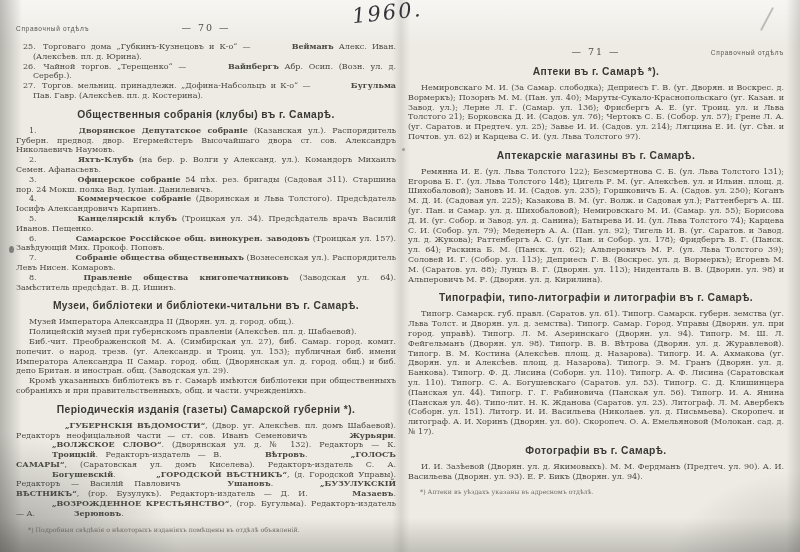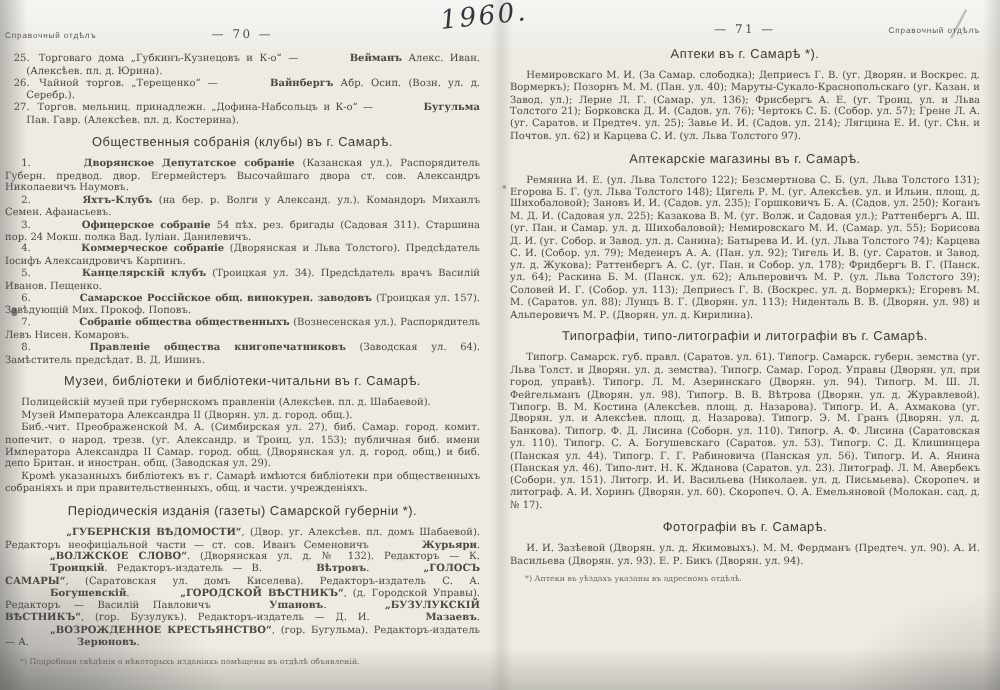--- a/index.html
+++ b/index.html
@@ -14,33 +14,33 @@
       linear-gradient(to bottom, rgba(255,255,255,.55), rgba(255,255,255,0) 46px),
       #edebe4;
     font-family:"DejaVu Serif", serif;
     color:#4a4843;
   }
   .gutter{
     position:absolute;left:392px;top:0;width:18px;height:552px;
     background:linear-gradient(to right, transparent, rgba(120,117,110,.18) 50%, transparent);
   }
   .page{position:absolute;}
-  .page-left{left:4px;top:22px;width:380px;}
-  .page-right{left:408px;top:18px;width:376px;}
+  .page-left{left:16px;top:22px;width:380px;}
+  .page-right{left:408px;top:46px;width:376px;}
   .pg-head{
     display:flex;align-items:baseline;justify-content:space-between;
     font-family:"Liberation Sans", sans-serif;
     font-size:6.5px;letter-spacing:.7px;color:#5a5750;margin-bottom:9px;
   }
   .pg-head .side{width:110px;}
   .pg-head .side.right-al{text-align:right;}
   .pg-no{font-family:"DejaVu Serif", serif;font-size:9.5px;letter-spacing:2px;color:#4d4b45;text-align:center;flex:1;}
   .body-text{font-size:8px;line-height:9.8px;text-align:justify;}
   .heading{
-    font-family:"Liberation Sans", sans-serif;font-weight:normal;
+    font-family:"Liberation Sans", sans-serif;font-weight:bold;
     font-size:10.3px;letter-spacing:.4px;text-align:center;color:#3b3935;
     margin:8px 0 5px 0;line-height:12px;
   }
   .para{margin:0;text-indent:13px;}
   .numlist{margin:0 0 2px 0;}
   .numlist .item{padding-left:17px;text-indent:-10px;}
   .num{padding-right:2px;}
   .b{font-weight:bold;padding-left:36px;}
   .footnote{
     font-size:6.3px;line-height:8px;color:#6d6a63;margin-top:7px;text-indent:12px;
@@ -84,22 +84,22 @@
         <div class="heading">Общественныя собранія (клубы) въ г. Самарѣ.</div>
         <p class="para"><span>1. </span><span class="b">Дворянское Депутатское собраніе</span><span> (Казанская ул.). Распорядитель Губерн. предвод. двор. Егермейстеръ Высочайшаго двора ст. сов. Александръ Николаевичъ Наумовъ.</span></p>
         <p class="para"><span>2. </span><span class="b">Яхтъ-Клубъ</span><span> (на бер. р. Волги у Александ. ул.). Командоръ Михаилъ Семен. Афанасьевъ.</span></p>
         <p class="para"><span>3. </span><span class="b">Офицерское собраніе</span><span> 54 пѣх. рез. бригады (Садовая 311). Старшина пор. 24 Мокш. полка Вад. Іуліан. Данилевичъ.</span></p>
         <p class="para"><span>4. </span><span class="b">Коммерческое собраніе</span><span> (Дворянская и Льва Толстого). Предсѣдатель Іосифъ Александровичъ Карпинъ.</span></p>
         <p class="para"><span>5. </span><span class="b">Канцелярскій клубъ</span><span> (Троицкая ул. 34). Предсѣдатель врачъ Василій Иванов. Пещенко.</span></p>
         <p class="para"><span>6. </span><span class="b">Самарское Россійское общ. винокурен. заводовъ</span><span> (Троицкая ул. 157). Завѣдующій Мих. Прокоф. Поповъ.</span></p>
         <p class="para"><span>7. </span><span class="b">Собраніе общества общественныхъ</span><span> (Вознесенская ул.). Распорядитель Левъ Нисен. Комаровъ.</span></p>
         <p class="para"><span>8. </span><span class="b">Правленіе общества книгопечатниковъ</span><span> (Заводская ул. 64). Замѣститель предсѣдат. В. Д. Ишинъ.</span></p>
         <div class="heading">Музеи, библіотеки и библіотеки-читальни въ г. Самарѣ.</div>
+        <p class="para"><span>Музей Императора Александра II (Дворян. ул. д. город. общ.).</span></p>
         <p class="para"><span>Полицейскій музей при губернскомъ правленіи (Алексѣев. пл. д. Шабаевой).</span></p>
-        <p class="para"><span>Музей Императора Александра II (Дворян. ул. д. город. общ.).</span></p>
         <p class="para"><span>Биб.-чит. Преображенской М. А. (Симбирская ул. 27), биб. Самар. город. комит. попечит. о народ. трезв. (уг. Александр. и Троиц. ул. 153); публичная биб. имени Императора Александра II Самар. город. общ. (Дворянская ул. д. город. общ.) и биб. депо Британ. и иностран. общ. (Заводская ул. 29).</span></p>
         <p class="para"><span>Кромѣ указанныхъ библіотекъ въ г. Самарѣ имѣются библіотеки при общественныхъ собраніяхъ и при правительственныхъ, общ. и части. учрежденіяхъ.</span></p>
         <div class="heading">Періодическія изданія (газеты) Самарской губерніи *).</div>
         <p class="para"><span class="b">„ГУБЕРНСКІЯ ВѢДОМОСТИ“</span><span>, (Двор. уг. Алексѣев. пл. домъ Шабаевой). Редакторъ неофиціальной части — ст. сов. Иванъ Семеновичъ </span><span class="b">Журьяри</span><span>. </span><span class="b">„ВОЛЖСКОЕ СЛОВО“</span><span>. (Дворянская ул. д. № 132). Редакторъ — К. </span><span class="b">Троицкій</span><span>. Редакторъ-издатель — В. </span><span class="b">Вѣтровъ</span><span>. </span><span class="b">„ГОЛОСЪ САМАРЫ“</span><span>, (Саратовская ул. домъ Киселева). Редакторъ-издатель С. А. </span><span class="b">Богушевскій</span><span>. </span><span class="b">„ГОРОДСКОЙ ВѢСТНИКЪ“</span><span>, (д. Городской Управы). Редакторъ — Василій Павловичъ </span><span class="b">Ушановъ</span><span>. </span><span class="b">„БУЗУЛУКСКІЙ ВѢСТНИКЪ“</span><span>, (гор. Бузулукъ). Редакторъ-издатель — Д. И. </span><span class="b">Мазаевъ</span><span>. </span><span class="b">„ВОЗРОЖДЕННОЕ КРЕСТЬЯНСТВО“</span><span>, (гор. Бугульма). Редакторъ-издатель — А. </span><span class="b">Зерюновъ</span><span>.</span></p>
         <div class="footnote">*) Подробныя свѣдѣнія о нѣкоторыхъ изданіяхъ помѣщены въ отдѣлѣ объявленій.</div>
       </div>
   </div>
 
   <div class="page page-right">
     <div class="pg-head">

